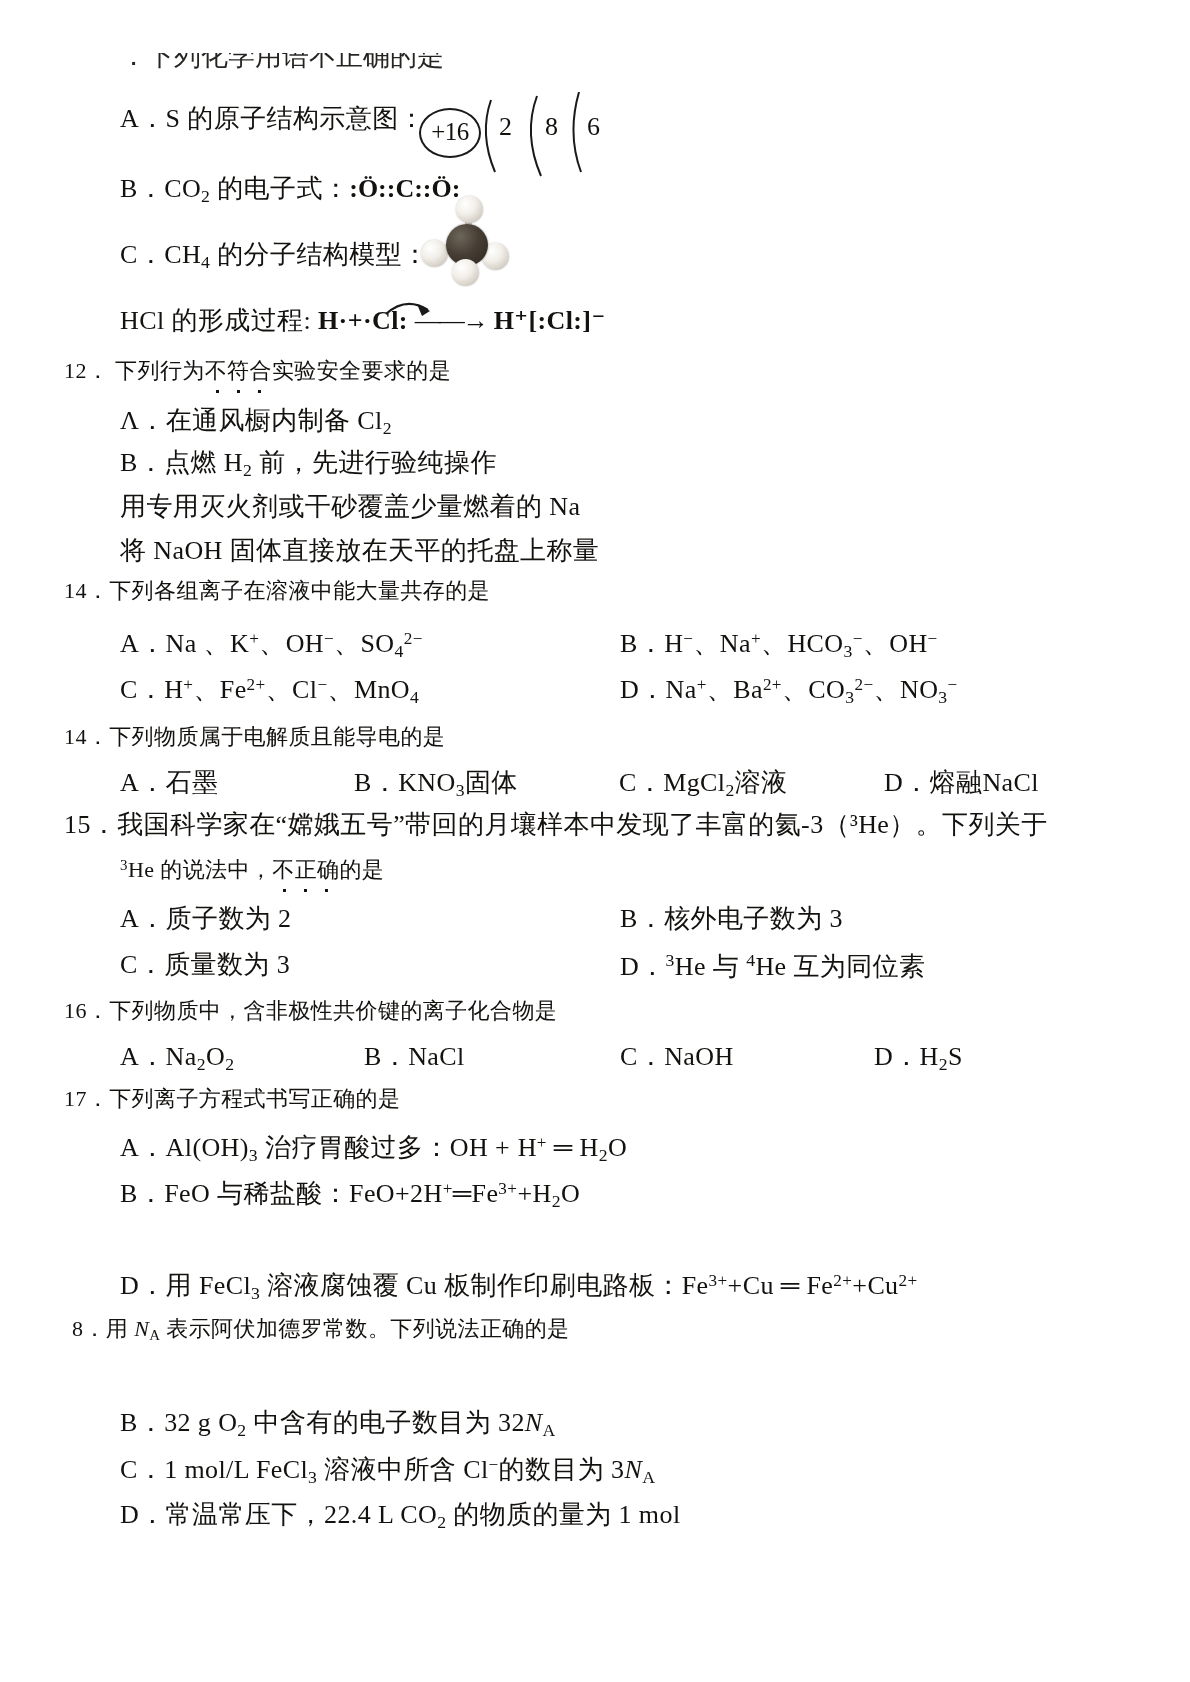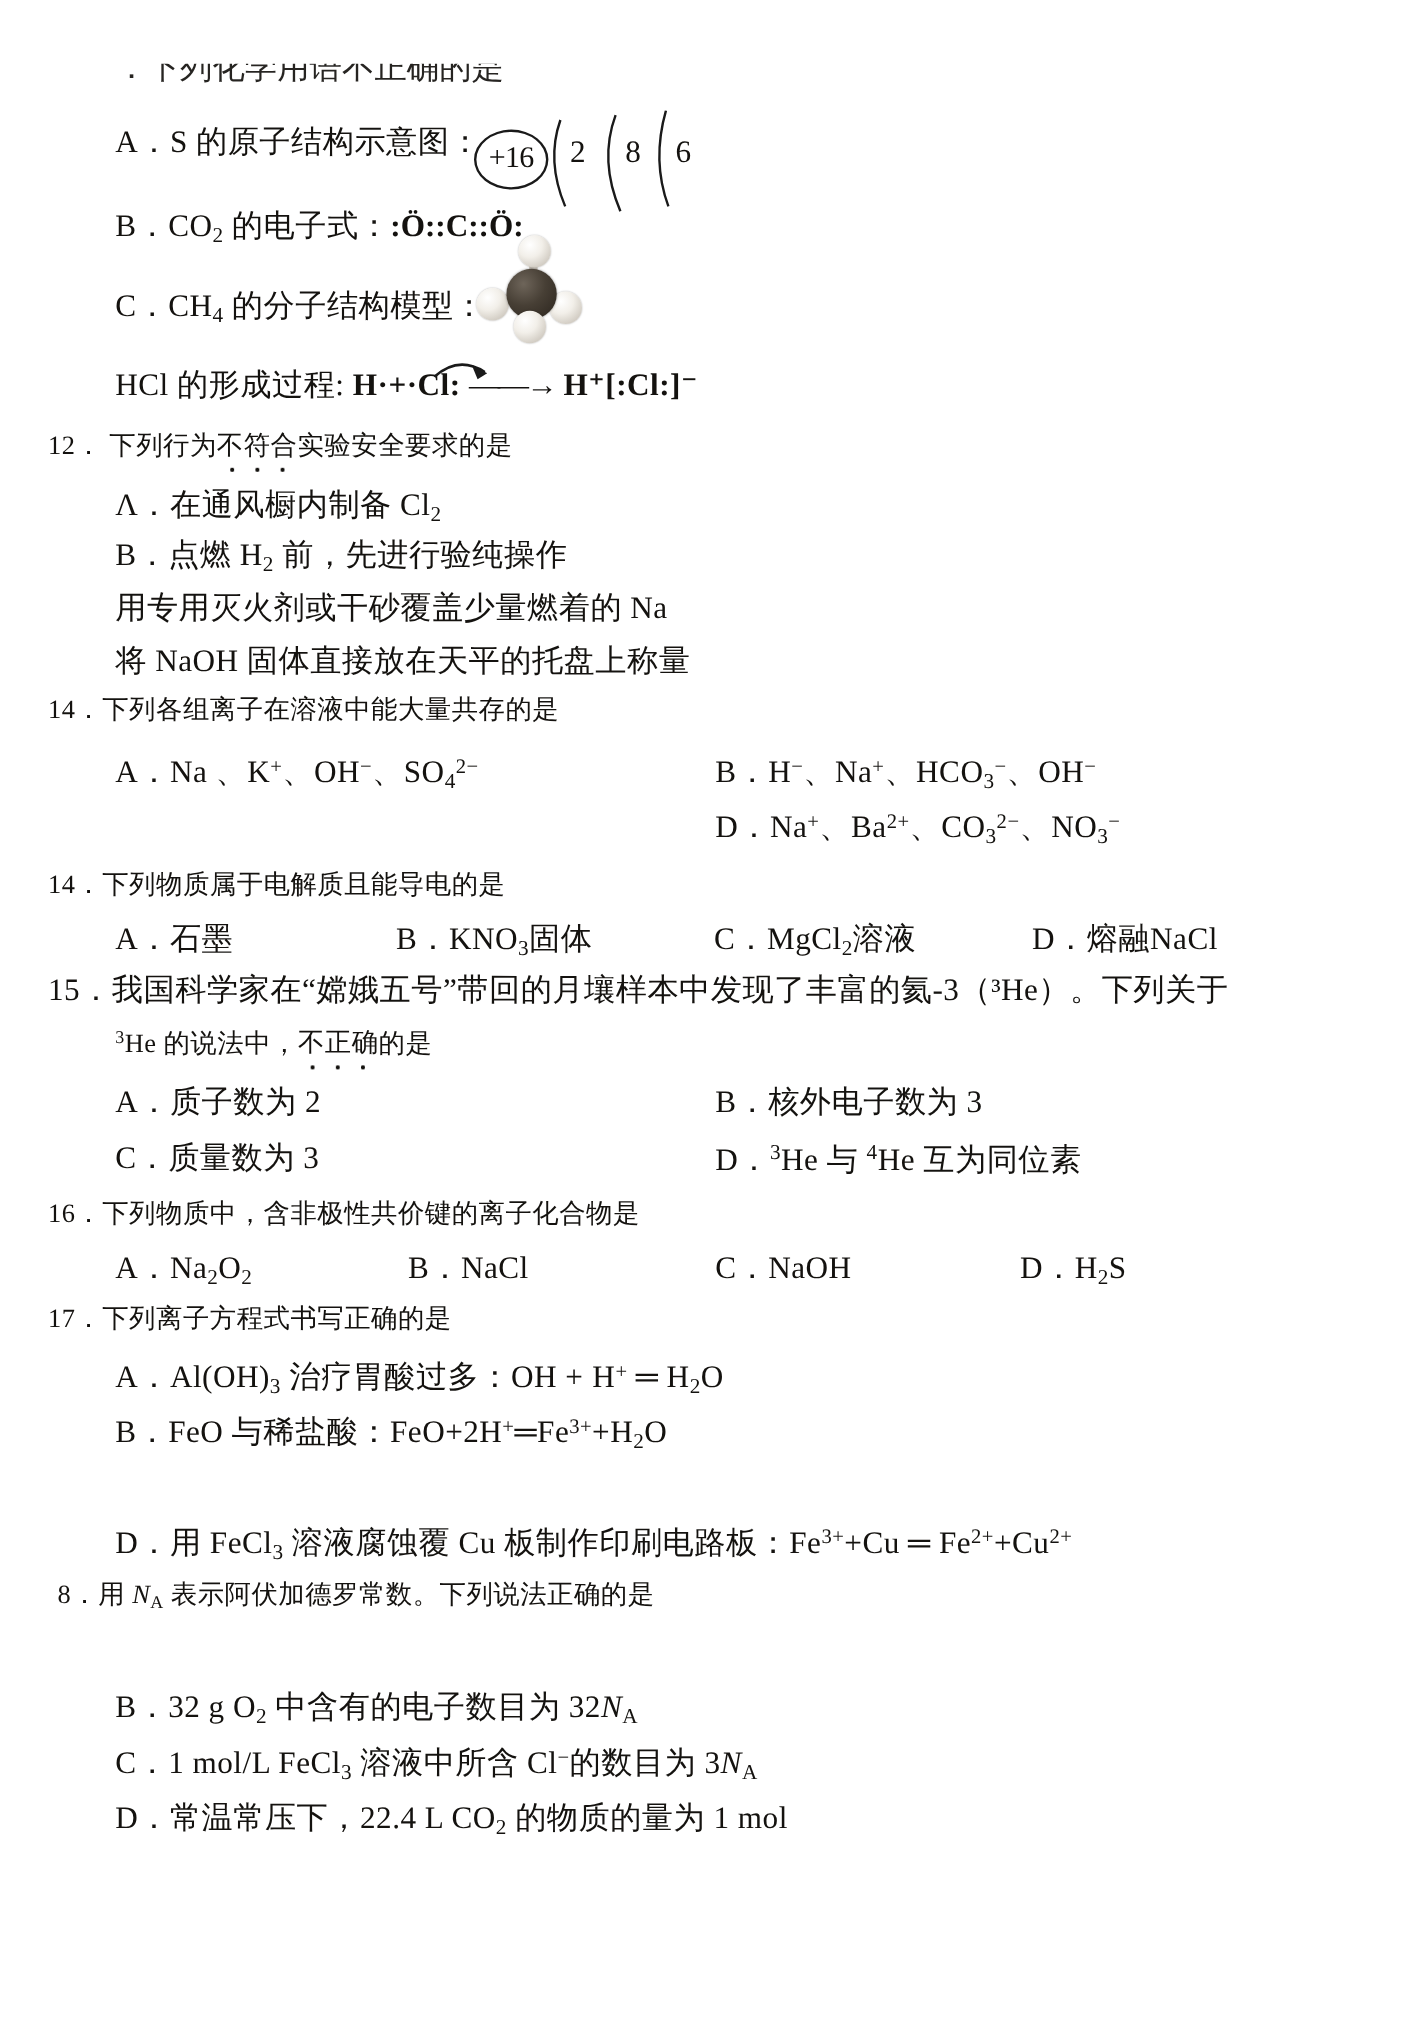--- a/index.html
+++ b/index.html
@@ -14,20 +14,21 @@
     position: relative;
     font-family: "Liberation Serif", "DejaVu Serif", serif;
     color: #14120f;
     overflow: hidden;
   }
 
   .page {
     position: absolute;
     inset: 0;
     padding: 5px;
+    margin-left: 24px;
   }
 
   
   .q {
     position: absolute;
     white-space: nowrap;
     font-size: 22px;
     line-height: 1;
     letter-spacing: 0.4px;
   }
@@ -214,20 +215,23 @@
 
   <div class="q" style="left:40px; top:580px;">
     <span>14．</span><span>下列各组离子在溶液中能大量共存的是</span>
   </div>
   <div class="opt" style="left:96px; top:630px;">
     A．Na 、K<sup>+</sup>、OH<sup>−</sup>、SO<sub>4</sub><sup>2−</sup>
   </div>
   <div class="opt" style="left:596px; top:630px;">
     B．H<sup>−</sup>、Na<sup>+</sup>、HCO<sub>3</sub><sup>−</sup>、OH<sup>−</sup>
   </div>
+  <div class="opt" style="left:96px; top:676px;">
+    C．H<sup>+</sup>、Fe<sup>2+</sup>、Cl<sup>−</sup>、MnO<sub>4</sub>
+  </div>
   <div class="opt" style="left:596px; top:676px;">
     D．Na<sup>+</sup>、Ba<sup>2+</sup>、CO<sub>3</sub><sup>2−</sup>、NO<sub>3</sub><sup>−</sup>
   </div>
 
   <div class="q" style="left:40px; top:726px;">
     <span>14．</span><span>下列物质属于电解质且能导电的是</span>
   </div>
   <div class="opt" style="left:96px; top:770px;">
     <span>A．</span><span>石墨</span>
   </div>

